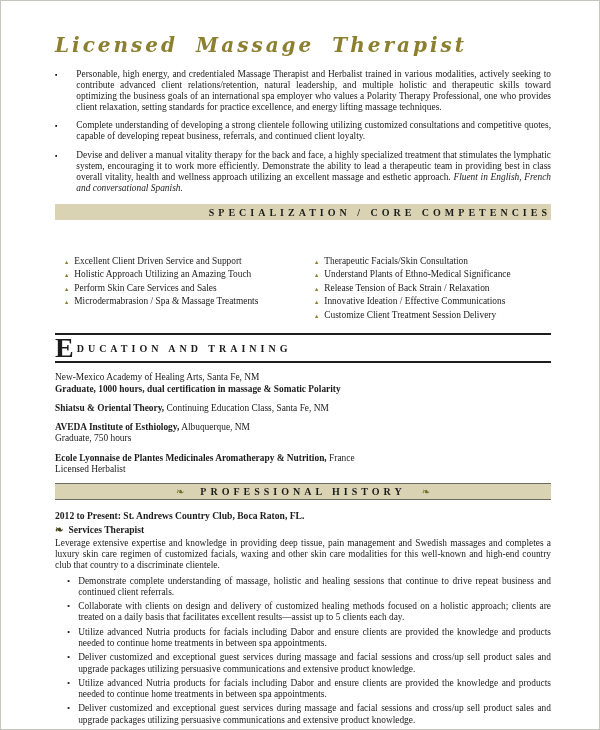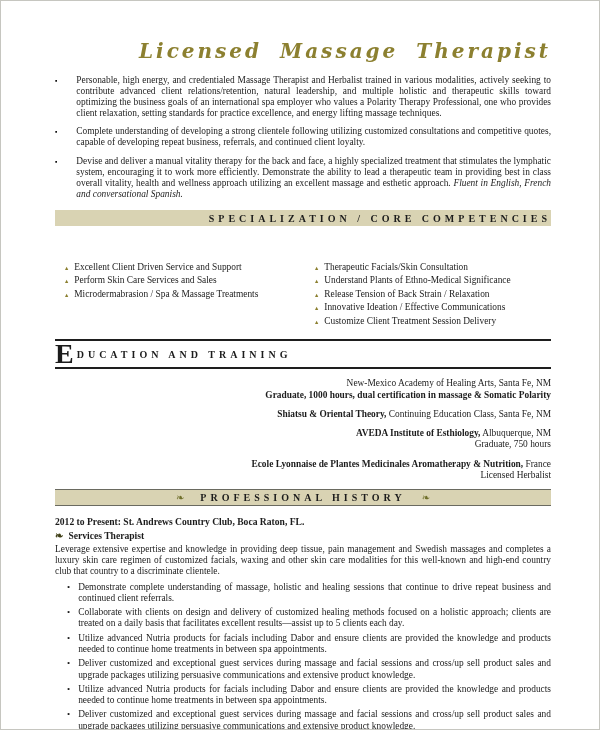--- a/index.html
+++ b/index.html
@@ -1,35 +1,35 @@
 <!DOCTYPE html>
 <html><head>
 <meta charset="utf-8">
 <style>
   html,body{margin:0;padding:0;background:#ffffff;}
   .page{ width:600px; height:730px; box-sizing:border-box; border:1px solid #c6c6c0; background:#fff;
          padding:20px 48px 12px 54px; overflow:hidden; font-family:"Liberation Serif", serif; color:#1c1c1c; }
-  .title{ font-family:"DejaVu Serif", serif; font-style:italic; font-weight:bold; text-align:right;
-          color:#8c8030; font-size:20px; letter-spacing:3px; word-spacing:8px; margin:18px 0 12px; }
+  .title{ font-family:"DejaVu Serif", serif; font-style:italic; font-weight:bold; text-align:left;
+          color:#8c8030; font-size:20px; letter-spacing:3px; word-spacing:8px; margin:12px 0 12px; }
   .summary{ list-style:none; margin:0; padding:0; }
   .summary li{ display:flex; gap:19px; margin-bottom:7px; font-size:9.4px; line-height:1.18; text-align:justify; }
   .sq{ flex:0 0 auto; font-size:6.5px; line-height:11px; color:#000; }
   .secbar{ background:#d9d3b3; text-align:right; font-weight:bold; font-size:10px; letter-spacing:4px;
            padding:3px 0 2px; margin:10px 0 8px; }
   .comp{ display:flex; font-size:9.4px; margin-bottom:4px;margin-top:36px; }
   .col{ flex:1; }
   .col.left{ padding-left:10px; }
   .col.right{ padding-left:14px; }
   .comprow{ display:flex; gap:6px; margin-bottom:2px; line-height:1.22; }
   .compicon{ color:#8c8030; font-size:6.5px; line-height:11px; flex:0 0 auto; }
   .eduhead{ display:flex; align-items:center; border-top:2px solid #1e1e1e; border-bottom:2px solid #1e1e1e;
             margin:10px 0 9px; height:26px; }
   .dropcap{ font-size:28px; font-weight:bold; line-height:22px; }
   .edutext{ font-weight:bold; letter-spacing:4px; font-size:10px; padding-left:3px; }
-  .edu{ text-align:right; font-size:9.4px; line-height:1.2; }
+  .edu{ text-align:left; font-size:9.4px; line-height:1.2; }
   .edu p{ margin:0 0 8px; }
   .profhead{ background:#d9d3b3; border-top:1px solid #6a6a60; border-bottom:1px solid #6a6a60;
              display:flex; align-items:center; justify-content:center; gap:16px; font-weight:bold;
              letter-spacing:4px; font-size:10px; padding:2px 0; margin:2px 0 10px; }
   .orn{ color:#6f6f2b; font-weight:normal; letter-spacing:0; font-size:10px; }
   .job{ font-size:9.4px; line-height:1.2; }
   .jobhead{ font-weight:bold; margin:0 0 2px; font-size:9.6px; }
   .role{ font-weight:bold; margin:0 0 2px; display:flex; align-items:center; gap:5px; font-size:9.6px; }
   .roleicon{ color:#3f3f16; font-size:10px; }
   .intro{ text-align:justify; margin:0 0 4px; }
@@ -62,20 +62,24 @@
 
   <div class="secbar">
     <span>SPECIALIZATION / CORE COMPETENCIES</span>
   </div>
 
   <div class="comp">
     <div class="col left">
       <div class="comprow">
           <span class="compicon">▴</span>
           <span>Excellent Client Driven Service and Support</span>
+        </div>
+      <div class="comprow">
+          <span class="compicon">▴</span>
+          <span>Holistic Approach Utilizing an Amazing Touch</span>
         </div>
       <div class="comprow">
           <span class="compicon">▴</span>
           <span>Perform Skin Care Services and Sales</span>
         </div>
       <div class="comprow">
           <span class="compicon">▴</span>
           <span>Microdermabrasion / Spa &amp; Massage Treatments</span>
         </div>
     </div>

